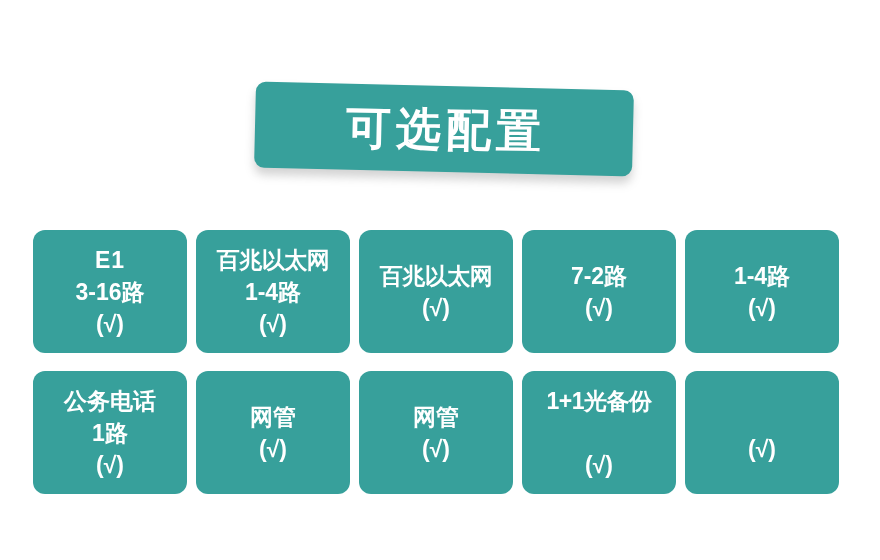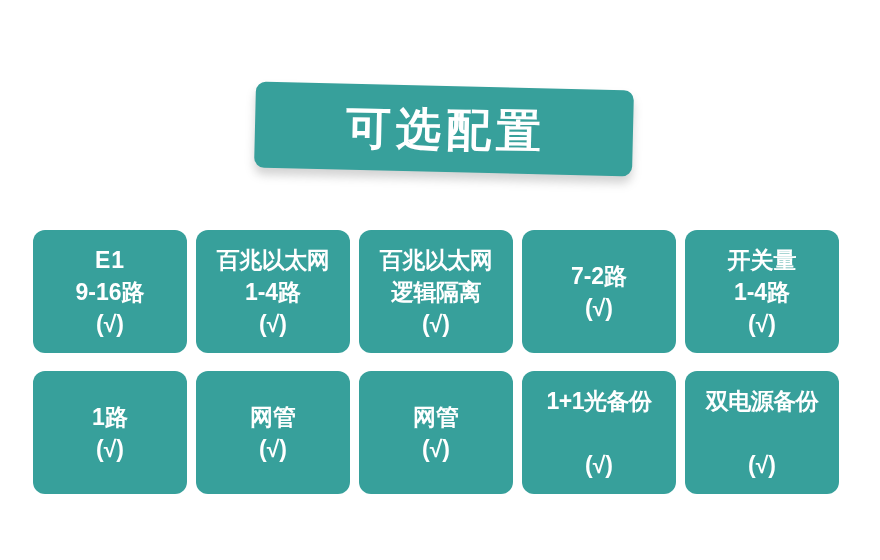--- a/index.html
+++ b/index.html
@@ -118,52 +118,51 @@
       <div class="banner-title">可选配置</div>
     </div>
   </div>
 
   <div class="grid">
 
     <div class="row">
 
       <div class="card">
         <div class="card-line latin">E1</div>
-        <div class="card-line">9-16路</div>
+        <div class="card-line">3-16路</div>
         <div class="card-check">(√)</div>
       </div>
 
       <div class="card">
         <div class="card-line wide">百兆以太网</div>
         <div class="card-line">1-4路</div>
         <div class="card-check">(√)</div>
       </div>
 
       <div class="card">
         <div class="card-line wide">百兆以太网</div>
-        <div class="card-line wide">逻辑隔离</div>
         <div class="card-check">(√)</div>
       </div>
 
       <div class="card">
         <div class="card-line">7-2路</div>
         <div class="card-check">(√)</div>
       </div>
 
       <div class="card">
-        <div class="card-line">开关量</div>
         <div class="card-line">1-4路</div>
         <div class="card-check">(√)</div>
       </div>
 
     </div>
 
     <div class="row">
 
       <div class="card">
+        <div class="card-line">公务电话</div>
         <div class="card-line">1路</div>
         <div class="card-check">(√)</div>
       </div>
 
       <div class="card">
         <div class="card-line">网管</div>
         <div class="card-check">(√)</div>
       </div>
 
       <div class="card">
@@ -171,21 +170,20 @@
         <div class="card-check">(√)</div>
       </div>
 
       <div class="card">
         <div class="card-line wide">1+1光备份</div>
         <div class="card-line blank">&nbsp;</div>
         <div class="card-check">(√)</div>
       </div>
 
       <div class="card">
-        <div class="card-line wide">双电源备份</div>
         <div class="card-line blank">&nbsp;</div>
         <div class="card-check">(√)</div>
       </div>
 
     </div>
 
   </div>
 
 </div>
 

